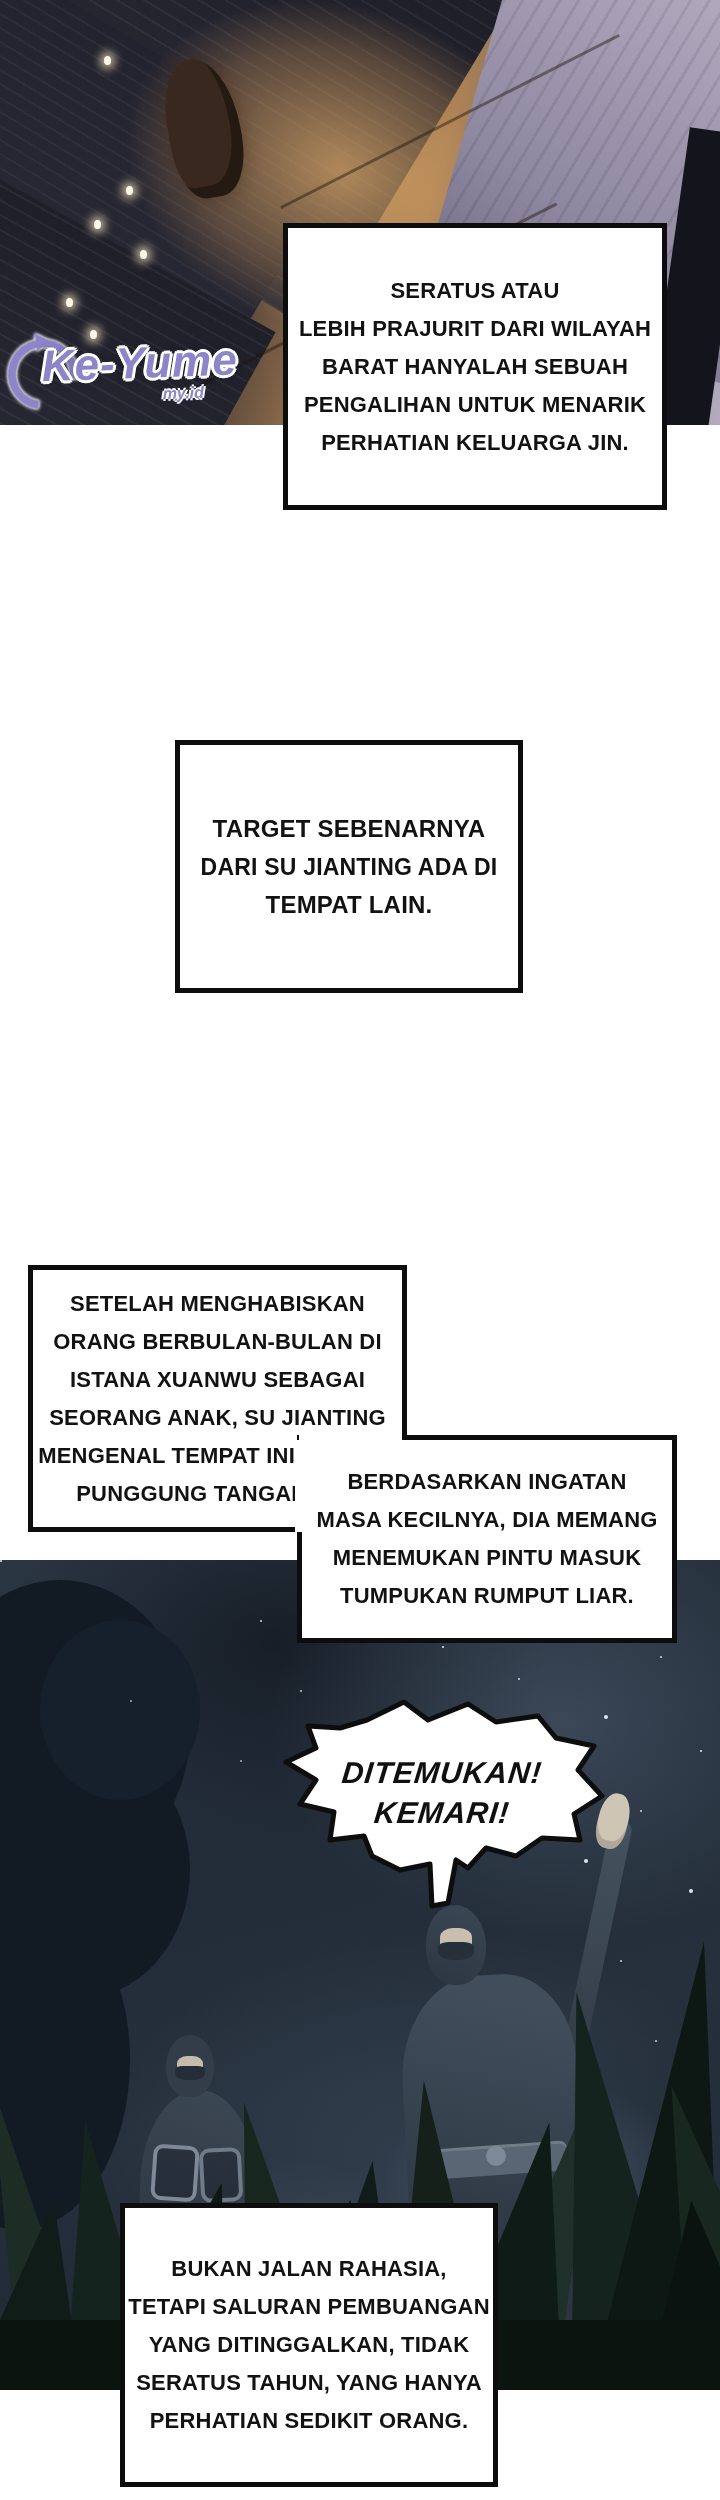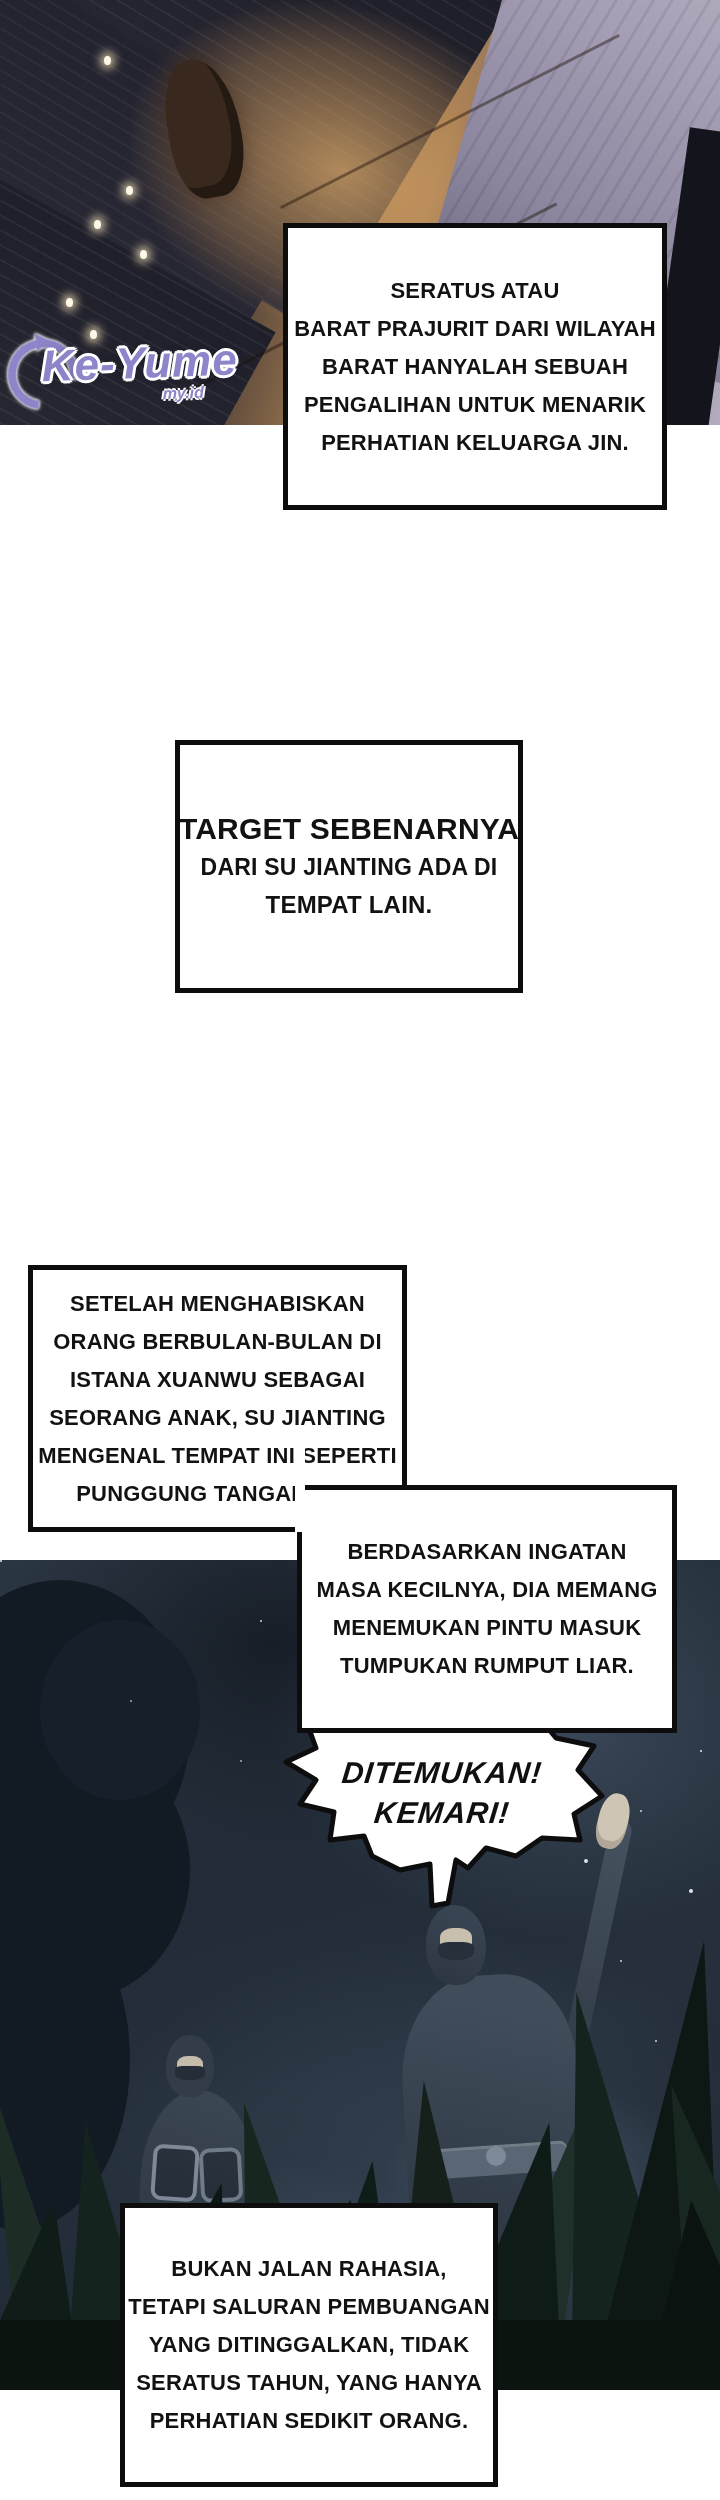--- a/index.html
+++ b/index.html
@@ -128,28 +128,28 @@
   </div>
 
   <div id="logo">
     <div id="swirl"></div>
     <div class="brand">Ke-Yume</div>
     <div class="suffix">my.id</div>
   </div>
 
   <div class="cap" style="left:283px;top:223px;width:384px;height:287px">
     <span class="ln">SERATUS ATAU</span>
-    <span class="ln">BARAT PRAJURIT DARI WILAYAH</span>
+    <span class="ln">LEBIH PRAJURIT DARI WILAYAH</span>
     <span class="ln">BARAT HANYALAH SEBUAH</span>
     <span class="ln">PENGALIHAN UNTUK MENARIK</span>
     <span class="ln">PERHATIAN KELUARGA JIN.</span>
   </div>
 
   <div class="cap" style="left:175px;top:740px;width:348px;height:253px">
-    <span class="ln" style="font-size:30px">TARGET SEBENARNYA</span>
+    <span class="ln" style="font-size:24px">TARGET SEBENARNYA</span>
     <span class="ln" style="font-size:23px">DARI SU JIANTING ADA DI</span>
     <span class="ln" style="font-size:24px">TEMPAT LAIN.</span>
   </div>
 
   <div id="panel3">
     <div class="blob" style="left:-70px;top:20px;width:260px;height:300px"></div>
     <div class="blob" style="left:-40px;top:180px;width:230px;height:260px"></div>
     <div class="blob" style="left:-90px;top:330px;width:220px;height:340px"></div>
     <div class="blob" style="left:40px;top:60px;width:160px;height:180px;background:#15202b"></div>
     <div id="stars"></div>
@@ -199,21 +199,21 @@
 
   <div class="cap" style="left:28px;top:1265px;width:379px;height:267px">
     <span class="ln">SETELAH MENGHABISKAN</span>
     <span class="ln">ORANG BERBULAN-BULAN DI</span>
     <span class="ln">ISTANA XUANWU SEBAGAI</span>
     <span class="ln">SEORANG ANAK, SU JIANTING</span>
     <span class="ln">MENGENAL TEMPAT INI SEPERTI</span>
     <span class="ln">PUNGGUNG TANGANNYA.</span>
   </div>
 
-  <div class="cap" style="left:297px;top:1485px;width:380px;height:248px">
+  <div class="cap" style="left:297px;top:1435px;width:380px;height:208px">
     <span class="ln">BERDASARKAN INGATAN</span>
     <span class="ln">MASA KECILNYA, DIA MEMANG</span>
     <span class="ln">MENEMUKAN PINTU MASUK</span>
     <span class="ln">TUMPUKAN RUMPUT LIAR.</span>
   </div>
 
   <div class="patch" style="left:299px;top:1433px;width:103px;height:12px"></div>
   <div class="patch" style="left:295px;top:1440px;width:10px;height:92px"></div>
 
   <div class="cap" style="left:120px;top:2203px;width:378px;height:284px">

